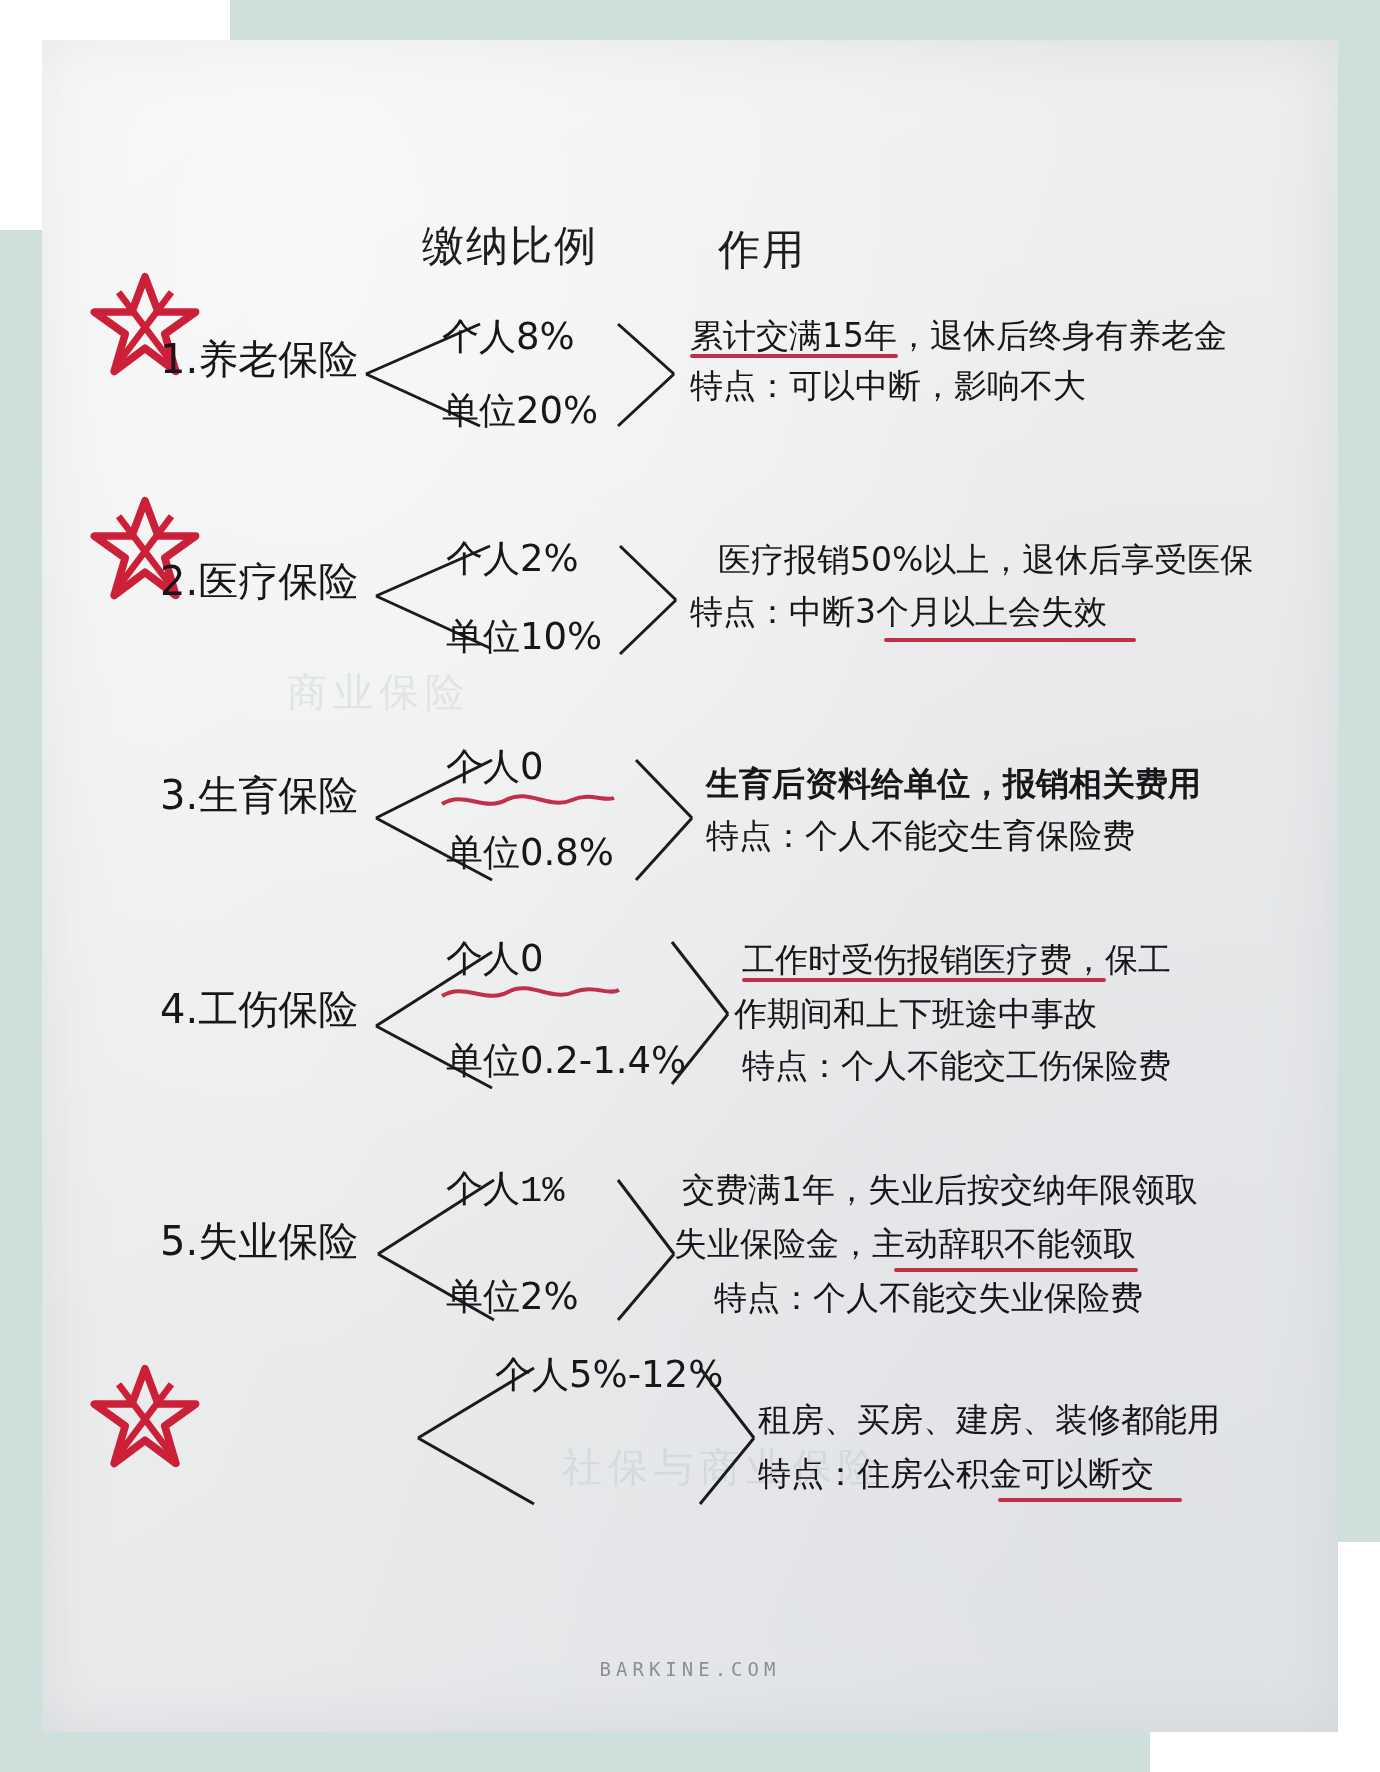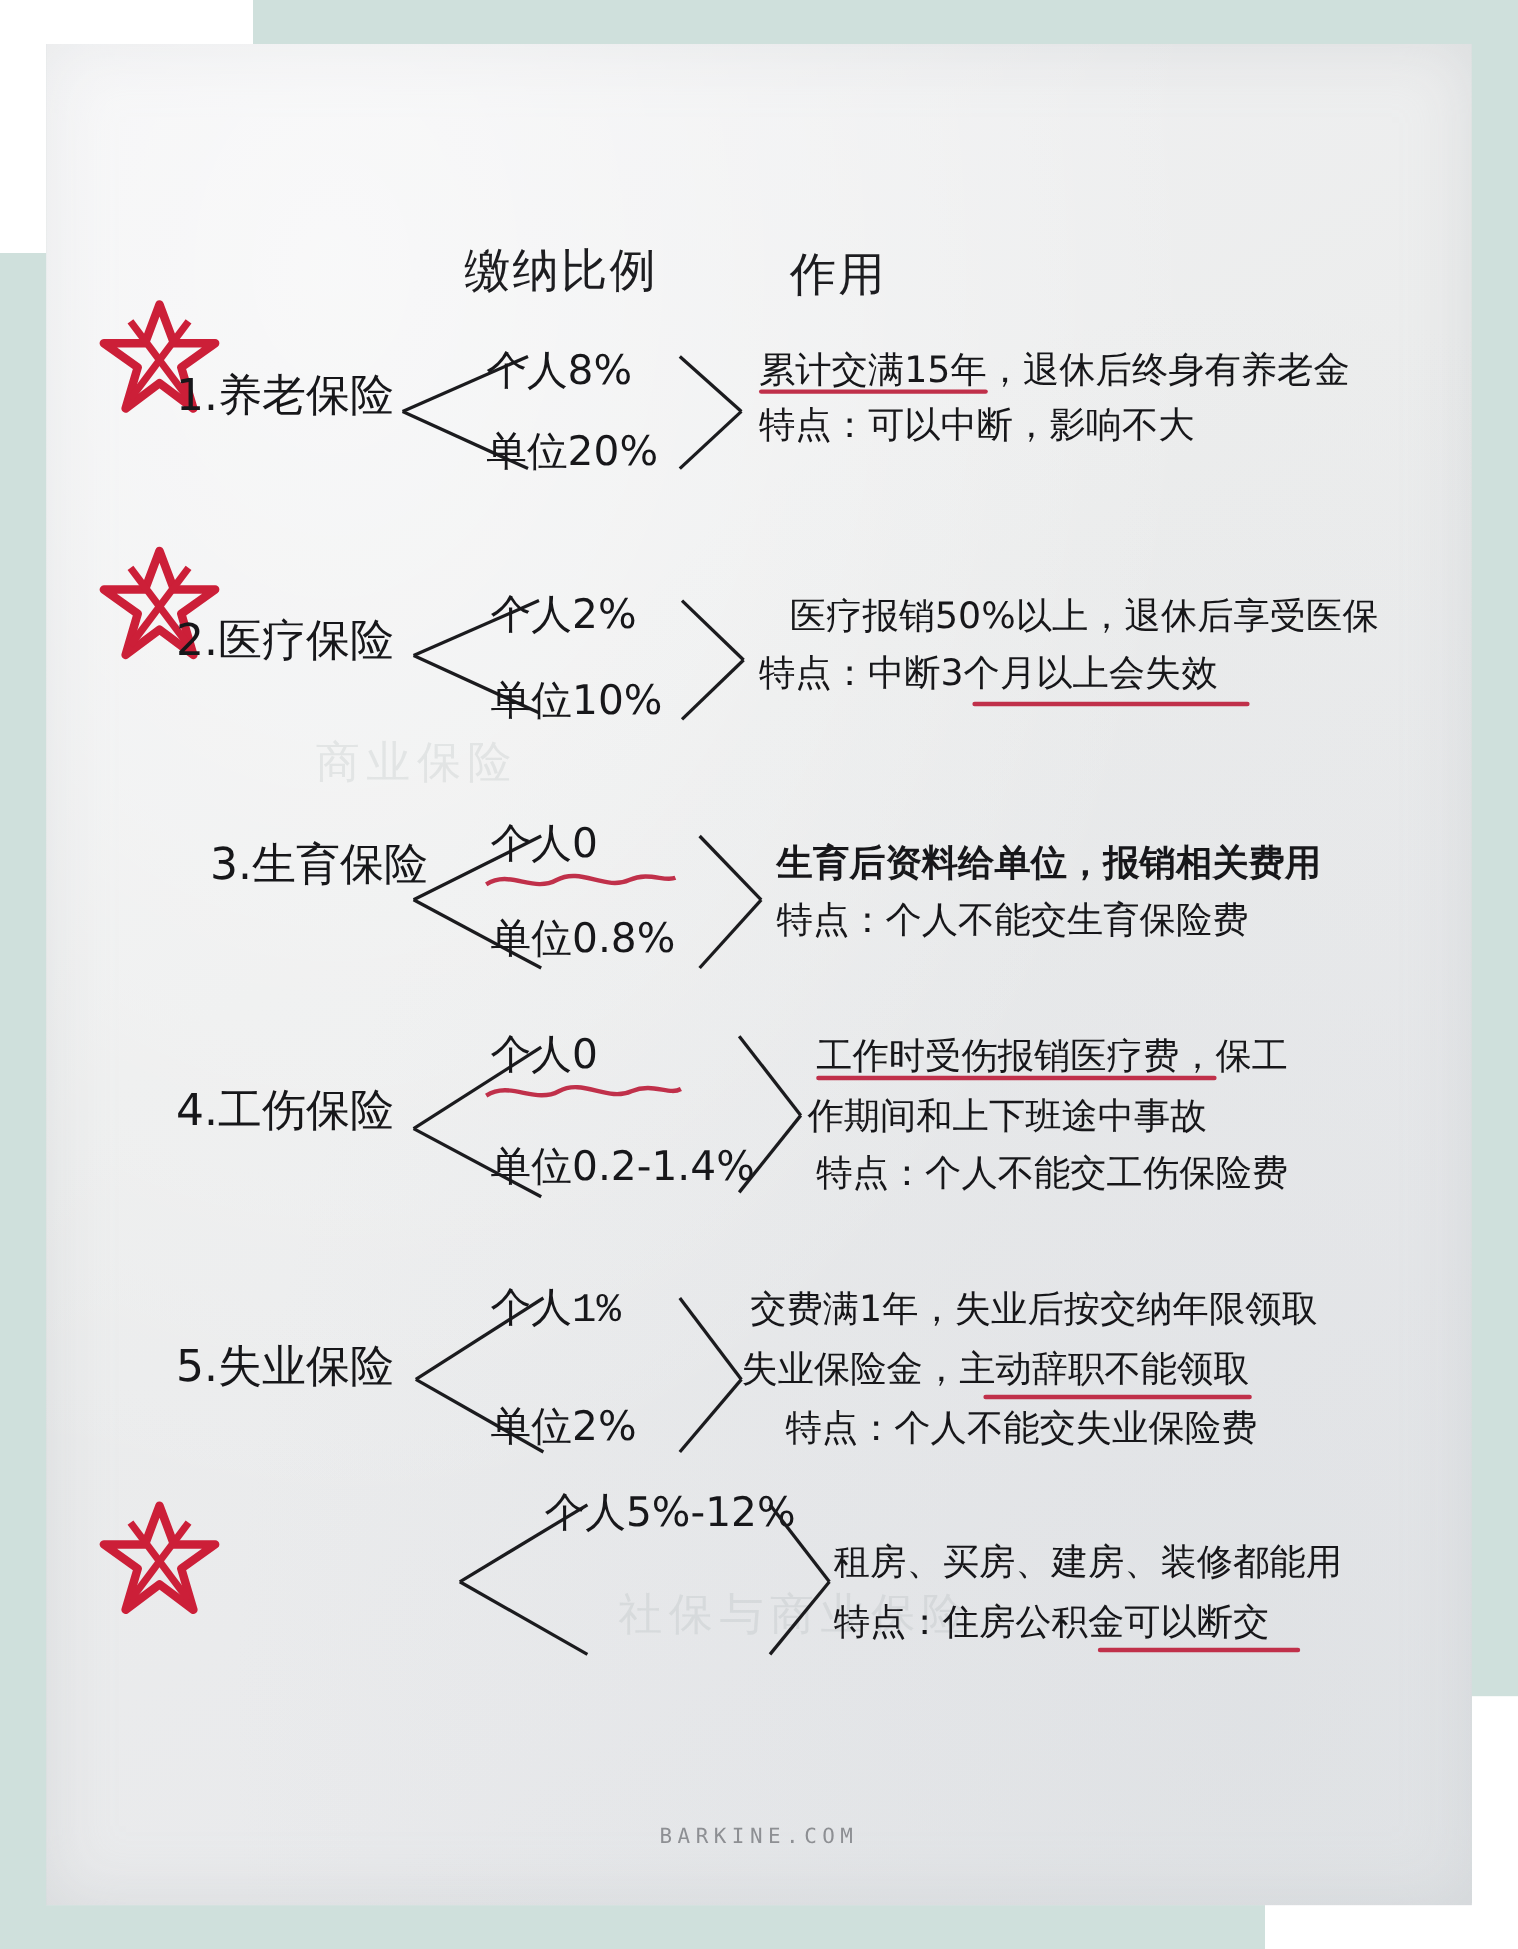--- a/index.html
+++ b/index.html
@@ -193,21 +193,21 @@
     <svg class="brace" style="left:572px; top:40px;" width="90" height="135" viewBox="0 0 90 135">
       <path d="M6 14 L62 68" stroke="#1b1b1e" stroke-width="3" fill="none"></path>
       <path d="M6 122 L62 68" stroke="#1b1b1e" stroke-width="3" fill="none"></path>
     </svg>
     <span class="desc" style="left:676px; top:44px;">医疗报销50%以上，退休后享受医保</span>
     <span class="desc" style="left:648px; top:96px;">特点：中断3个月以上会失效</span>
     <span class="uline" style="left:842px; top:146px; width:252px;"></span>
   </div>
 
   <div class="row" style="top:668px; height:200px;">
-    <span class="ins-name" style="top:50px;margin-left:31px;">3.生育保险</span>
+    <span class="ins-name" style="top:60px;">3.生育保险</span>
     <svg class="brace" style="left:328px; top:40px;" width="248" height="145" viewBox="0 0 248 145">
       <path d="M6 70 L122 12" stroke="#1b1b1e" stroke-width="3" fill="none"></path>
       <path d="M6 70 L122 132" stroke="#1b1b1e" stroke-width="3" fill="none"></path>
     </svg>
     <span class="pct pct-top" style="left:404px; top:34px;">个人0</span>
     <svg class="squiggle" style="left:396px; top:78px;" width="180" height="30" viewBox="0 0 180 30">
       <path d="M4 18 C26 4, 46 26, 68 14 C90 2, 112 24, 134 14 C152 6, 166 16, 176 12" stroke="#c0304a" stroke-width="4" fill="none"></path>
     </svg>
     <span class="pct pct-bot" style="left:404px; top:120px;">单位0.8%</span>
     <svg class="brace" style="left:588px; top:40px;" width="90" height="145" viewBox="0 0 90 145">

